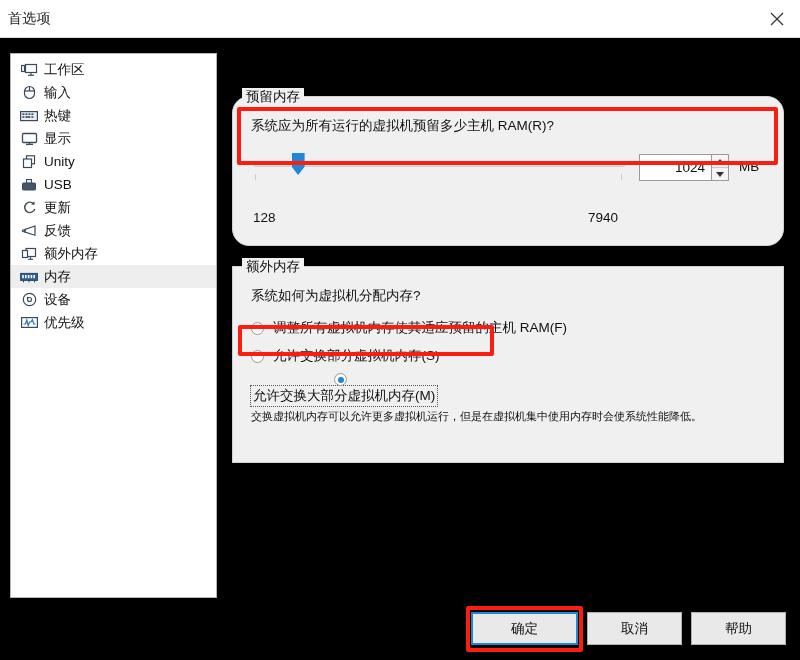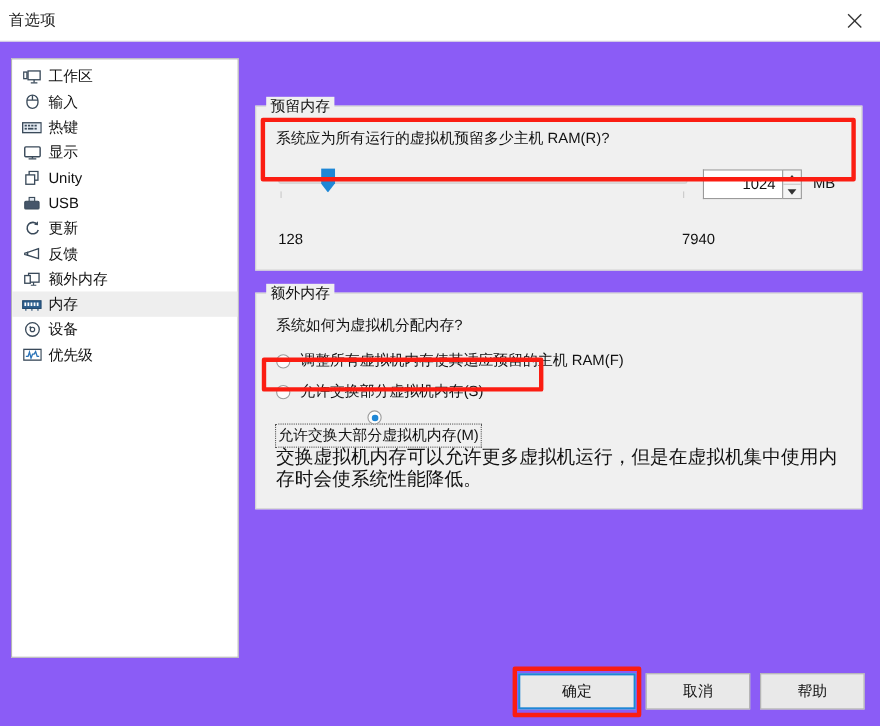--- a/index.html
+++ b/index.html
@@ -42,21 +42,21 @@
     justify-content: center;
     cursor: default;
   }
   .close-btn svg { display: block; }
 
   
   .client {
     position: absolute;
     left: 0; top: 38px;
     width: 800px; height: 622px;
-    background: #8b5cf6;
+    background: #000000;
     box-sizing: border-box;
   }
 
   
   .nav-list {
     position: absolute;
     left: 10px; top: 15px;
     width: 207px; height: 545px;
     background: #ffffff;
     border: 1px solid #b4b4b4;
@@ -102,21 +102,21 @@
     top: -9px;
     left: 9px;
     background: #f0f0f0;
     padding: 0 4px;
     font-size: 13.5px;
     color: #111111;
     white-space: nowrap;
   }
   #group-reserved {
     left: 232px; top: 58px;
-    width: 552px; height: 150px;
+    width: 552px; height: 150px; border-radius: 17px;
   }
   #group-extra {
     left: 232px; top: 228px;
     width: 552px; height: 197px;
   }
 
   .q-text {
     position: absolute;
     font-size: 13.5px;
     color: #111111;
@@ -204,21 +204,21 @@
     font-size: 13.5px;
     color: #111111;
   }
   .range-min, .range-max {
     position: absolute;
     font-size: 13.5px;
     color: #111111;
     top: 113px;
   }
   .range-min { left: 20px; }
-  .range-max { left: 355px; margin-left: 32px; }
+  .range-max { left: 355px; }
 
   
   .radio-row {
     position: absolute;
     left: 18px;
     display: flex;
     align-items: center;
     cursor: default;
     height: 22px;
     text-align: center;
@@ -248,21 +248,21 @@
     padding: 1px 2px;
   }
   .radio-row.focused .radio-label {
     outline: 1px dotted #555;
   }
 
   .desc-text {
     position: absolute;
     left: 18px; top: 139px;
     width: 512px;
-    font-size: 17px;
+    font-size: 11px;
     line-height: 20px;
     color: #111111;
   }
 
   
   .btn {
     position: absolute;
     height: 33px;
     background: #e9e9e9;
     border: 1px solid #b0b0b0;

